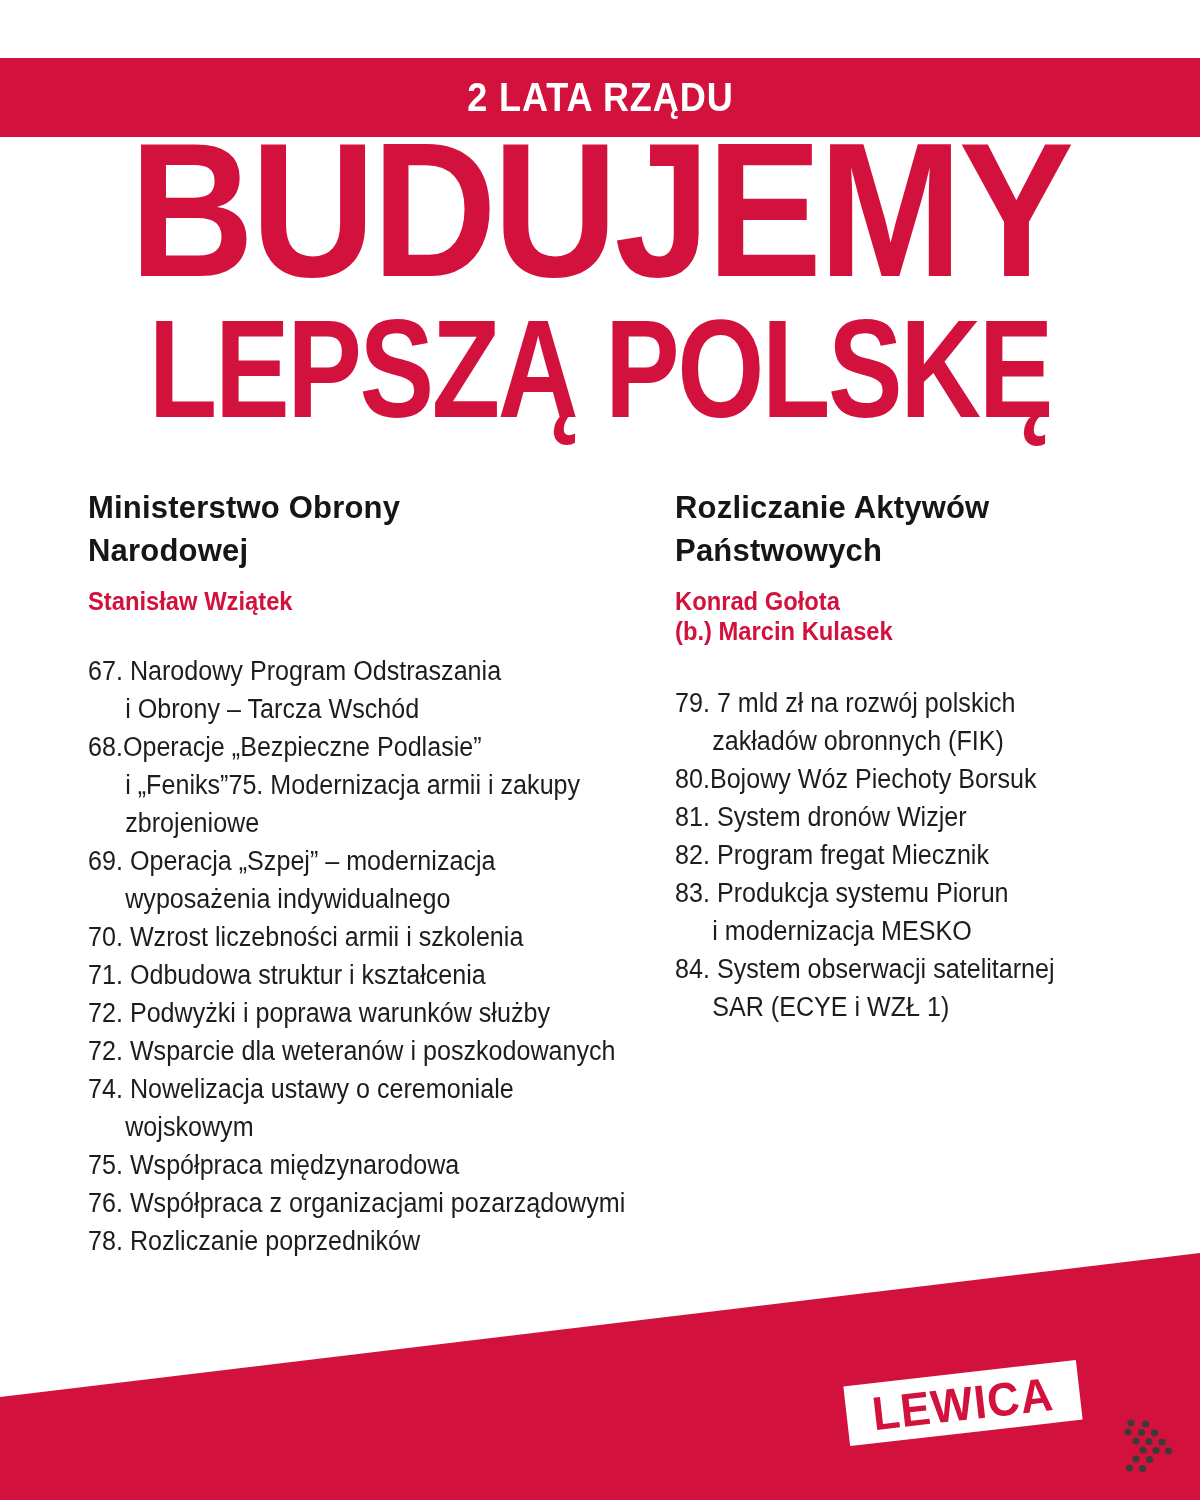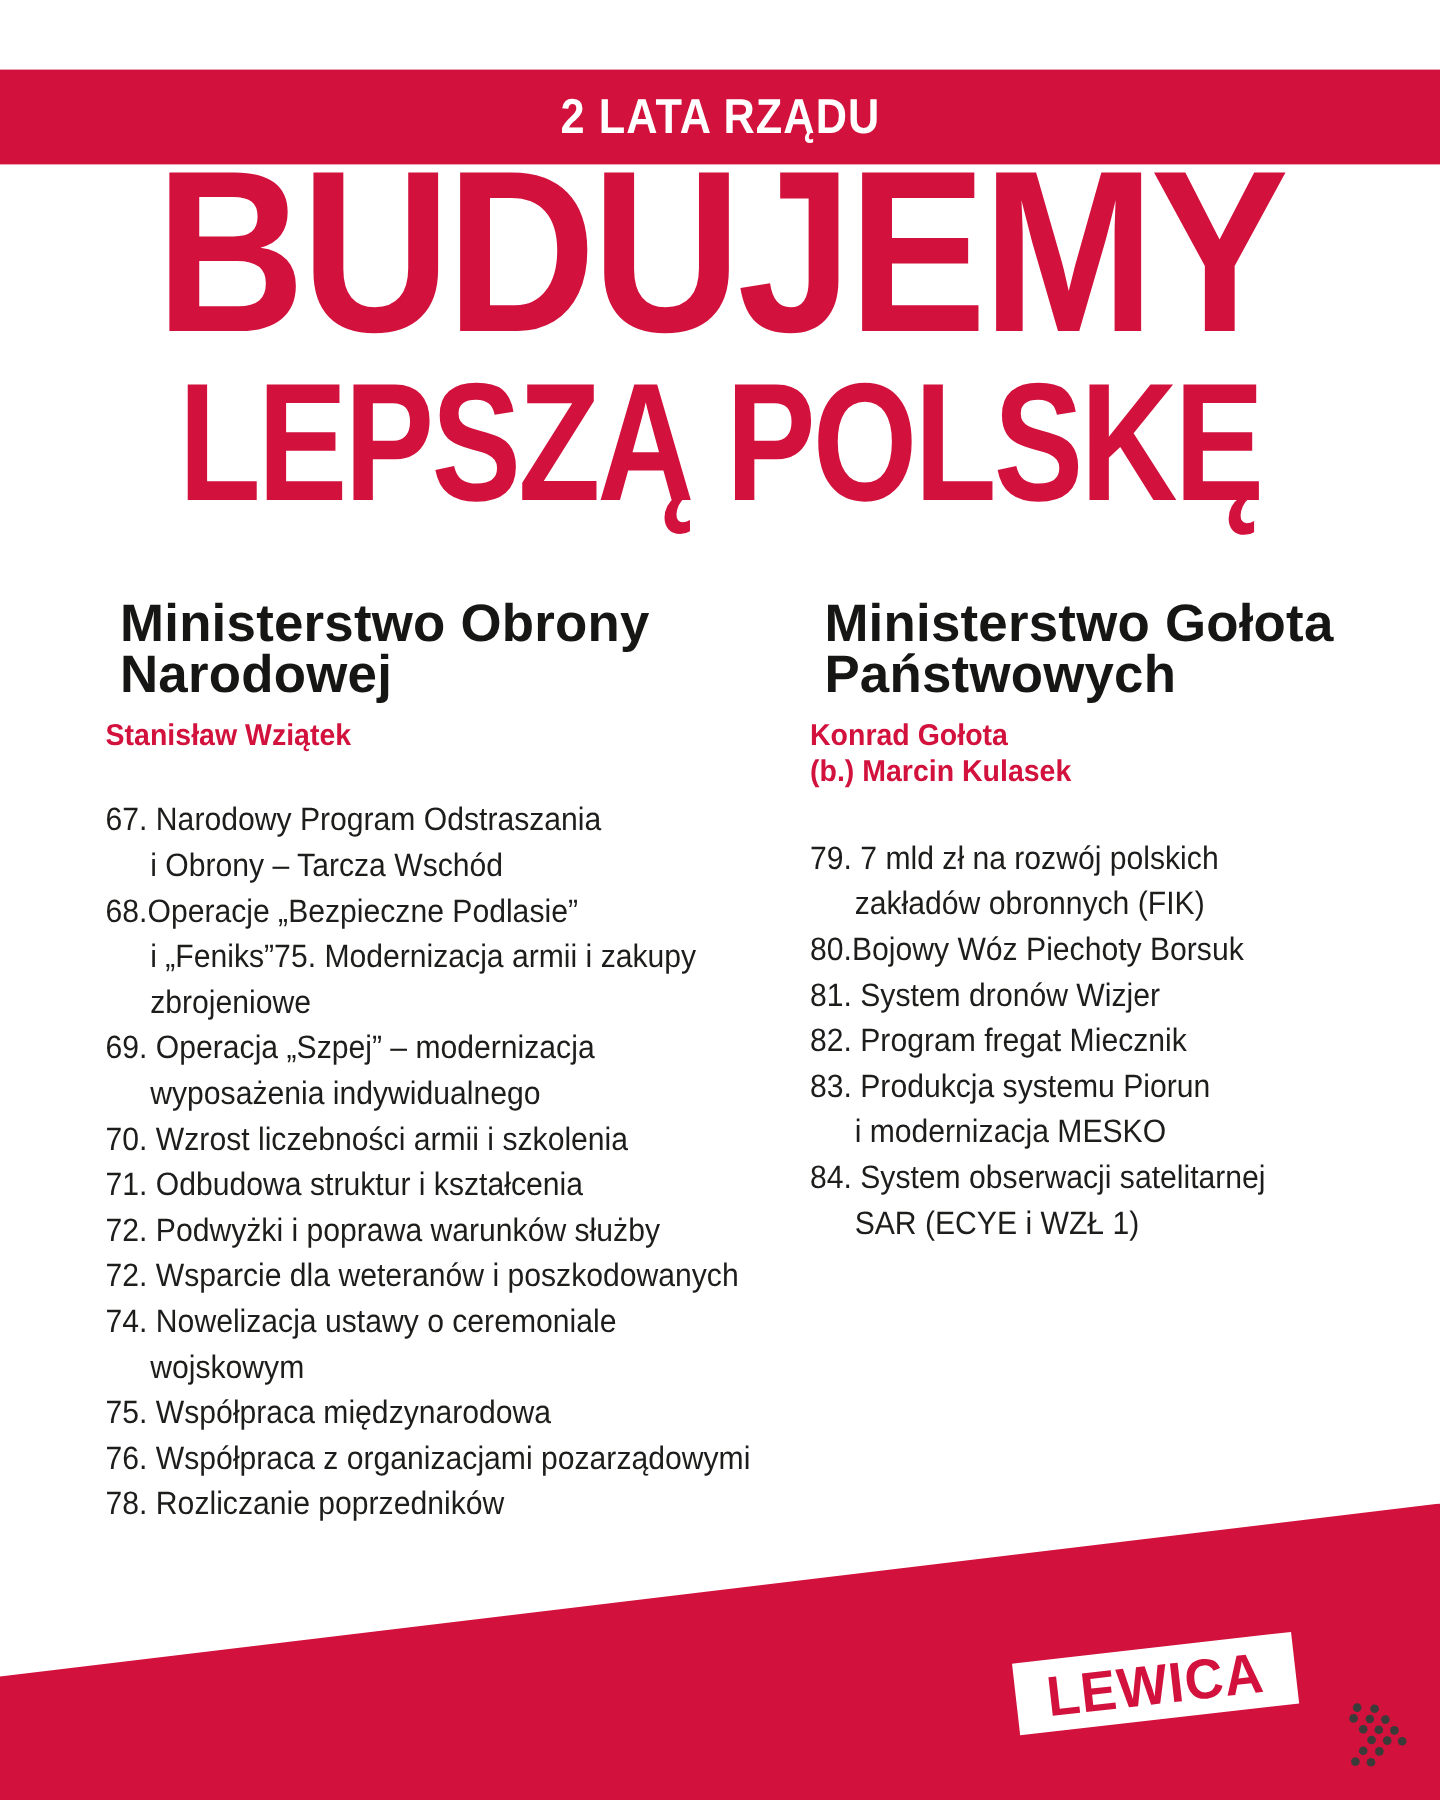--- a/index.html
+++ b/index.html
@@ -65,22 +65,22 @@
     transform: scaleX(0.80);
     transform-origin: center;
   }
 
   
   .col { position: absolute; top: 486px; }
   .col-left  { left: 88px;  width: 600px; }
   .col-right { left: 675px; width: 505px; }
 
   .ministry {
-    margin: 12px;
-    font-size: 44px;
+    margin: 0;
+    font-size: 31px;
     line-height: 43px;
     font-weight: bold;
     color: var(--heading);
     letter-spacing: 0.2px;
     white-space: pre-line;
   }
   .minister {
     margin-top: 14px;
     color: var(--red);
     font-weight: bold;
@@ -173,21 +173,21 @@
       <li>72. Wsparcie dla weteranów i poszkodowanych</li>
       <li>74. Nowelizacja ustawy o ceremoniale
 wojskowym</li>
       <li>75. Współpraca międzynarodowa</li>
       <li>76. Współpraca z organizacjami pozarządowymi</li>
       <li>78. Rozliczanie poprzedników</li>
     </ul>
   </section>
 
   <section class="col col-right">
-    <h2 class="ministry">Ministerstwo Gołota
+    <h2 class="ministry">Rozliczanie Aktywów
 Państwowych</h2>
     <div class="minister">Konrad Gołota
 (b.) Marcin Kulasek</div>
     <ul class="achievements">
       <li>79. 7 mld zł na rozwój polskich
 zakładów obronnych (FIK)</li>
       <li>80.Bojowy Wóz Piechoty Borsuk</li>
       <li>81. System dronów Wizjer</li>
       <li>82. Program fregat Miecznik</li>
       <li>83. Produkcja systemu Piorun

